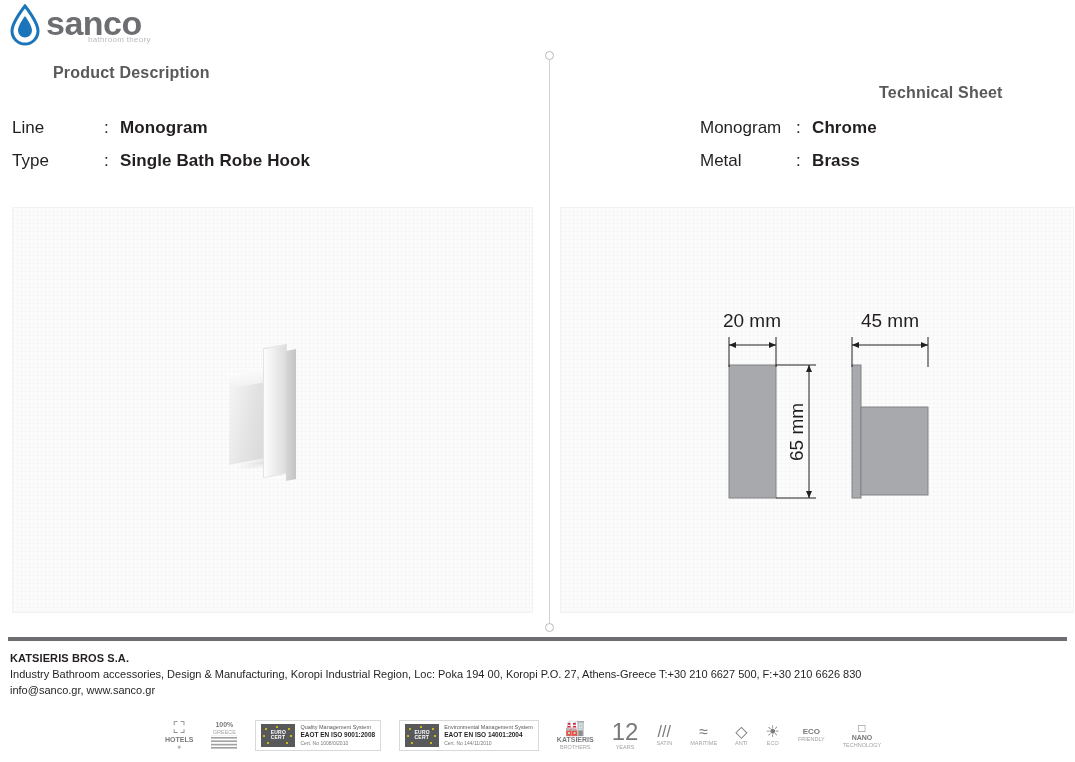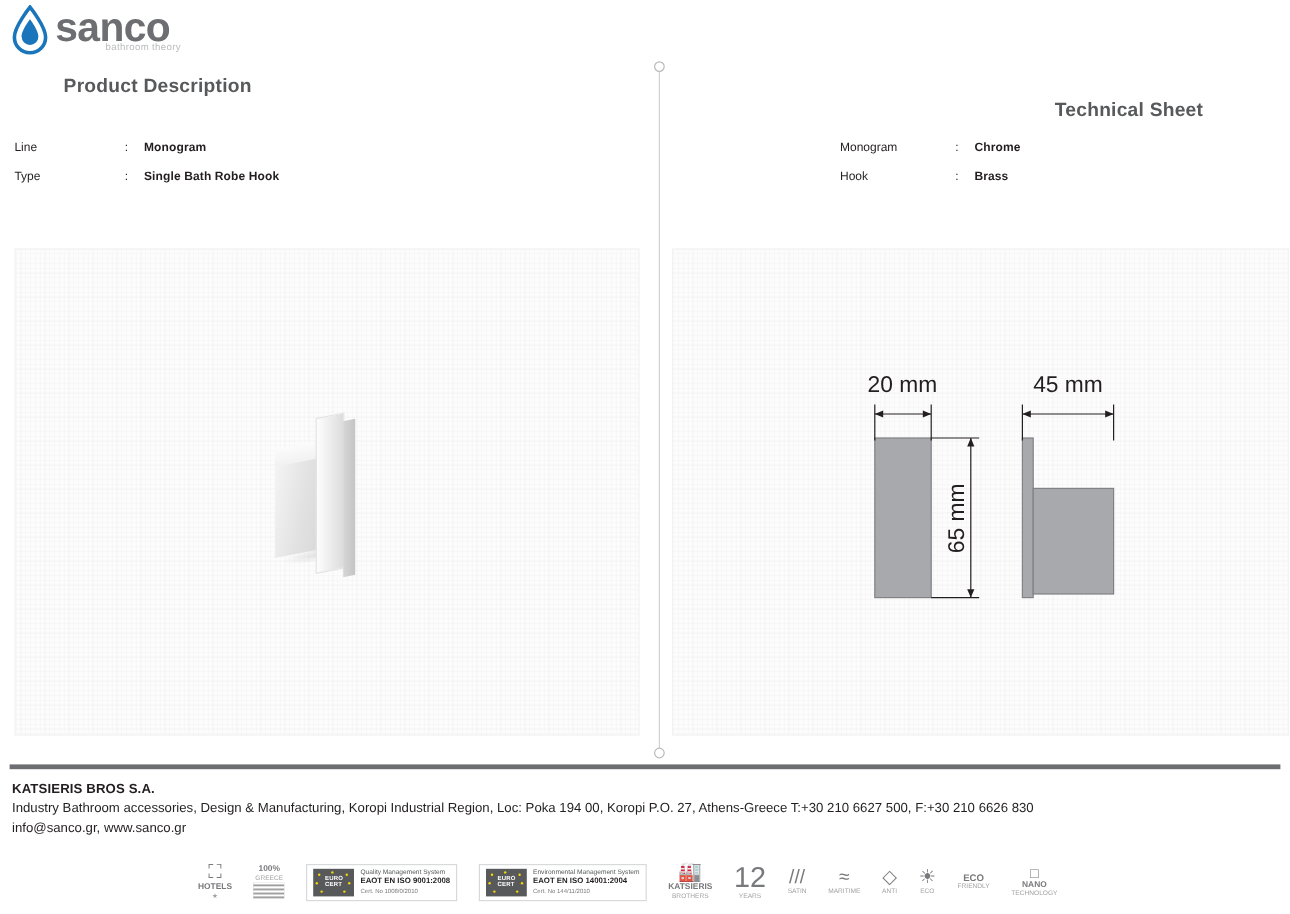--- a/index.html
+++ b/index.html
@@ -48,21 +48,21 @@
     font-weight: bold;
     color: #58595b;
     letter-spacing: 0.2px;
   }
   #product-description-title { left: 53px; top: 64px; }
   #technical-sheet-title { left: 879px; top: 64px; margin-top: 20px; }
 
   
   .spec-table {
     position: absolute;
-    font-size: 10px;
+    font-size: 17px;
     color: #231f20;
     border-collapse: collapse;
   }
   .spec-table td { padding: 0 0 13px 0; vertical-align: top; white-space: nowrap; }
   .spec-label { width: 92px; }
   .spec-colon { width: 16px; }
   .spec-value { font-weight: bold; letter-spacing: 0.1px; }
   #left-specs { left: 12px; top: 118px; }
   #right-specs { left: 700px; top: 118px; }
   #right-specs .spec-label { width: 96px; }
@@ -232,21 +232,21 @@
   </table>
 
 <table class="spec-table" id="right-specs">
   <tbody>
       <tr>
     <td class="spec-label">Monogram</td>
     <td class="spec-colon">:</td>
     <td class="spec-value">Chrome</td>
   </tr>
   <tr>
-    <td class="spec-label">Hook</td>
+    <td class="spec-label">Metal</td>
     <td class="spec-colon">:</td>
     <td class="spec-value">Brass</td>
   </tr>
 </tbody>
   </table>
 
 <div class="divider"></div>
 <div class="divider-dot" id="divider-dot-top"></div>
 <div class="divider-dot" id="divider-dot-bottom"></div>
 

